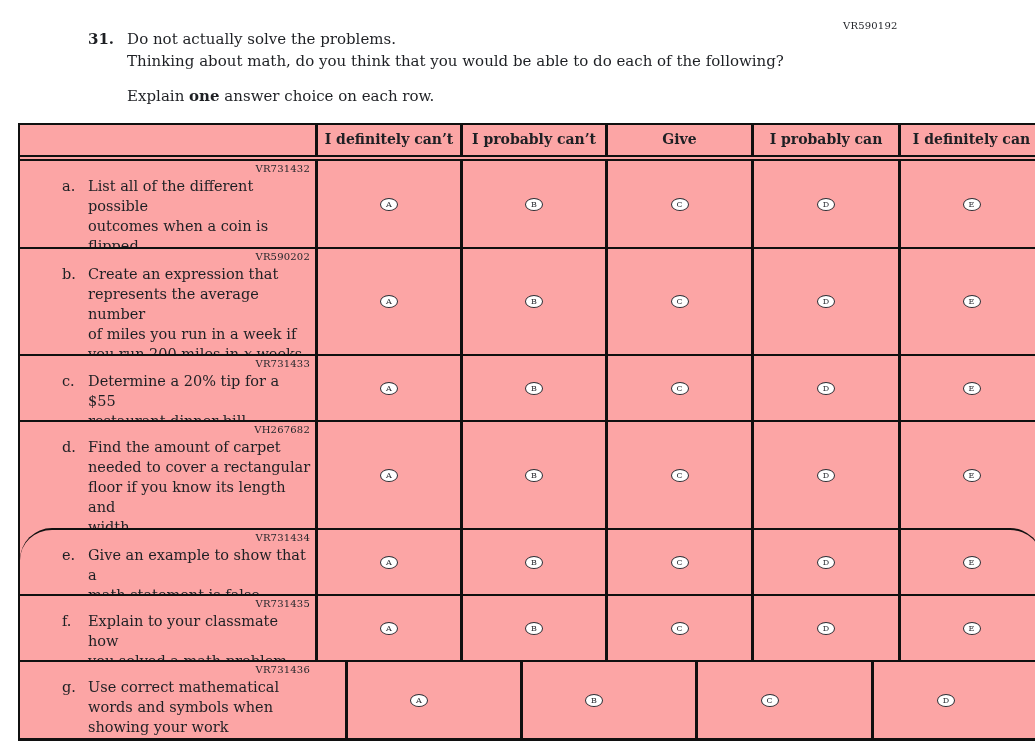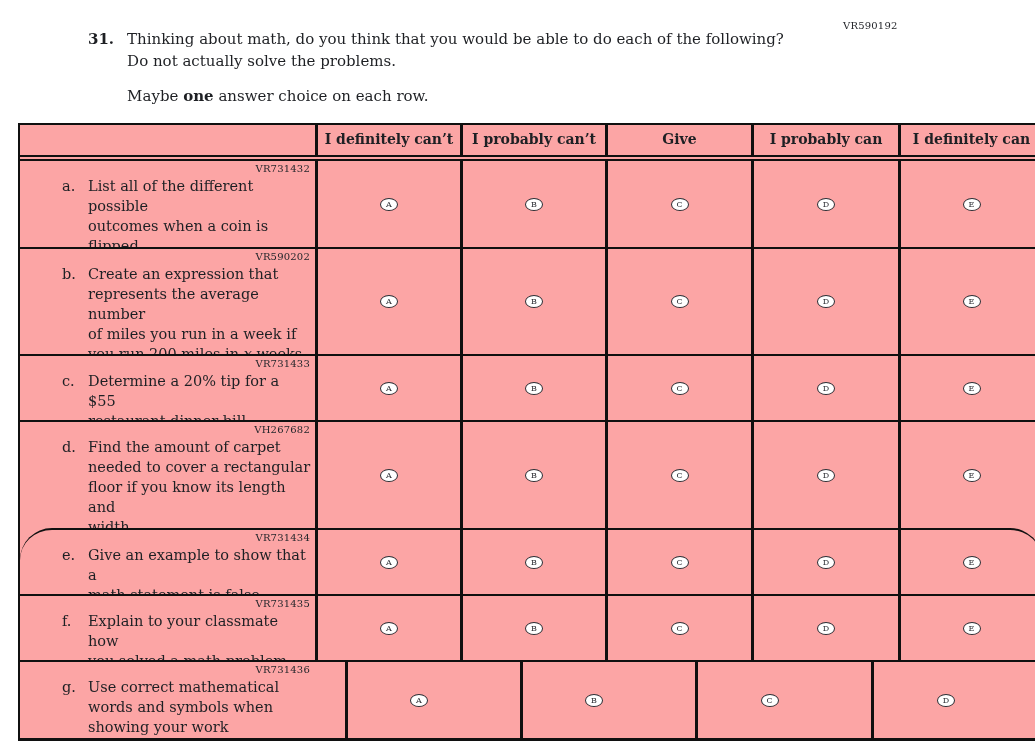--- a/index.html
+++ b/index.html
@@ -86,23 +86,23 @@
 </head>
 <body>
 
 <div>
 
   <span class="form-code">VR590192</span>
 
   <div class="question-block">
     <span class="q-number">31.</span>
     <div class="q-body">
+      <div class="q-line">Do not actually solve the problems.</div>
       <div class="q-line">Thinking about math, do you think that you would be able to do each of the following?</div>
-      <div class="q-line">Do not actually solve the problems.</div>
-      <div class="q-instruction"><span>Maybe </span><b>one</b><span> answer choice on each row.</span></div>
+      <div class="q-instruction"><span>Explain </span><b>one</b><span> answer choice on each row.</span></div>
     </div>
   </div>
 
   <div class="matrix">
 
     <div class="grid-row header-row">
       <div class="header-cell first"></div>
       <div class="header-cell">I definitely can’t</div>
       <div class="header-cell">I probably can’t</div>
       <div class="header-cell">Give</div>

